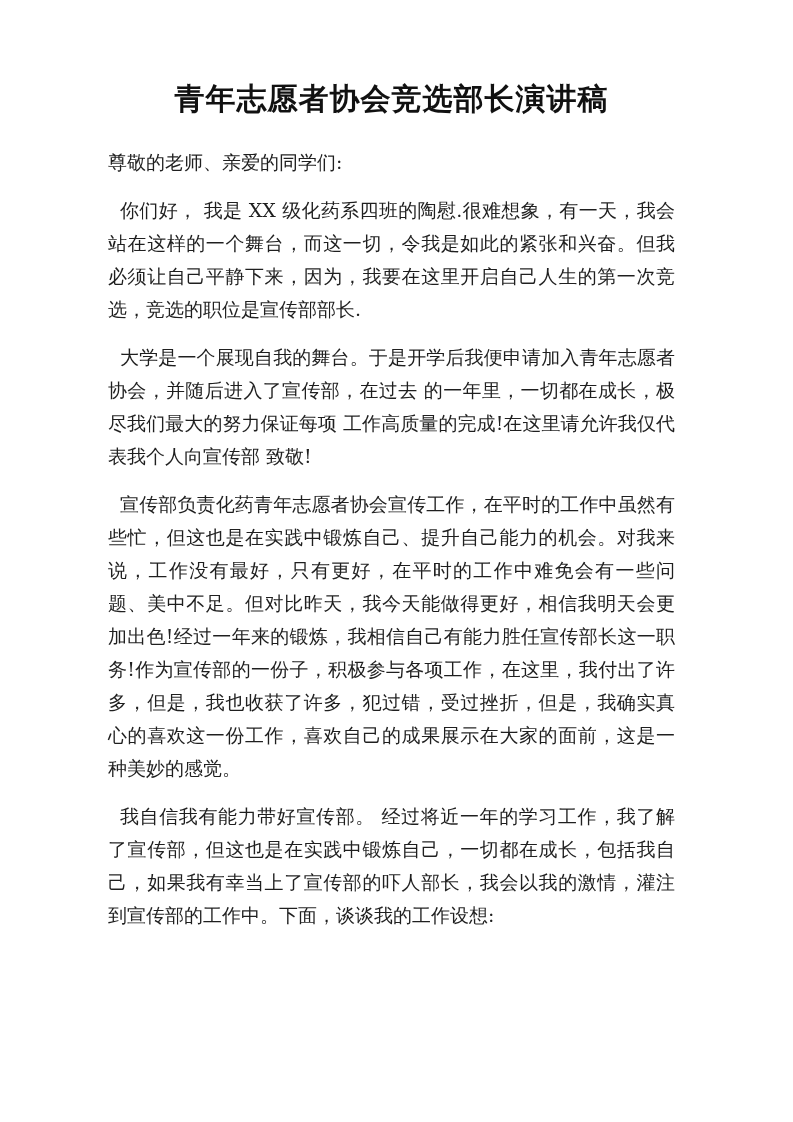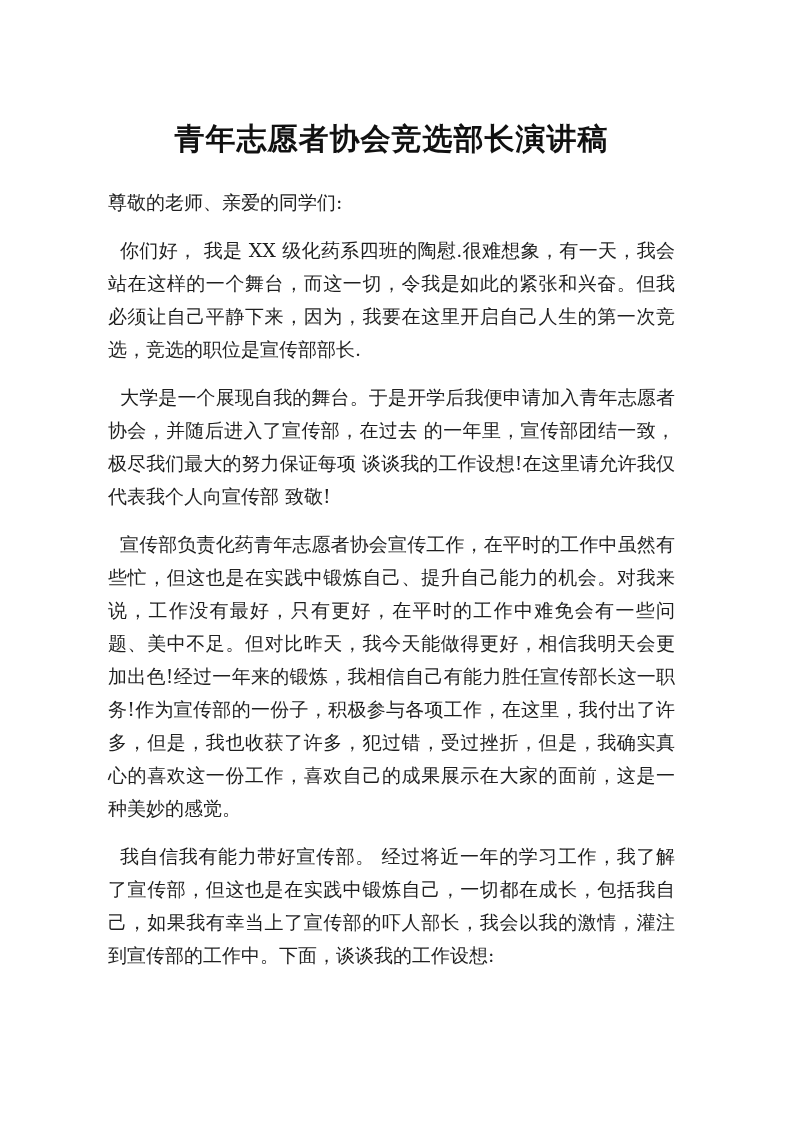--- a/index.html
+++ b/index.html
@@ -13,21 +13,20 @@
     overflow: hidden;
     font-family: "DejaVu Serif", "Liberation Serif", serif;
     color: #1f1f1f;
   }
   .page {
     box-sizing: border-box;
     width: 793px;
     height: 1083px;
     background: #ffffff;
     padding: 80px 118px 40px 108px;
-    margin-top: 40px;
   }
   .doc-title {
     font-size: 30px;
     font-weight: bold;
     text-align: center;
     line-height: 1.25;
     margin: 0 0 28px 0;
     letter-spacing: 1px;
     color: #111111;
   }
@@ -47,18 +46,18 @@
 <body>
 
 <div class="page">
   <h1 class="doc-title">青年志愿者协会竞选部长演讲稿</h1>
 
 
   <p class="para">尊敬的老师、亲爱的同学们:</p>
 
   <p class="para indent">你们好， 我是 XX 级化药系四班的陶慰.很难想象，有一天，我会站在这样的一个舞台，而这一切，令我是如此的紧张和兴奋。但我必须让自己平静下来，因为，我要在这里开启自己人生的第一次竞选，竞选的职位是宣传部部长.</p>
 
-  <p class="para indent">大学是一个展现自我的舞台。于是开学后我便申请加入青年志愿者协会，并随后进入了宣传部，在过去 的一年里，宣传部团结一致，极尽我们最大的努力保证每项 谈谈我的工作设想!在这里请允许我仅代表我个人向宣传部 致敬!</p>
+  <p class="para indent">大学是一个展现自我的舞台。于是开学后我便申请加入青年志愿者协会，并随后进入了宣传部，在过去 的一年里，一切都在成长，极尽我们最大的努力保证每项 工作高质量的完成!在这里请允许我仅代表我个人向宣传部 致敬!</p>
 
   <p class="para indent">宣传部负责化药青年志愿者协会宣传工作，在平时的工作中虽然有些忙，但这也是在实践中锻炼自己、提升自己能力的机会。对我来说，工作没有最好，只有更好，在平时的工作中难免会有一些问题、美中不足。但对比昨天，我今天能做得更好，相信我明天会更加出色!经过一年来的锻炼，我相信自己有能力胜任宣传部长这一职务!作为宣传部的一份子，积极参与各项工作，在这里，我付出了许多，但是，我也收获了许多，犯过错，受过挫折，但是，我确实真心的喜欢这一份工作，喜欢自己的成果展示在大家的面前，这是一种美妙的感觉。</p>
 
   <p class="para indent">我自信我有能力带好宣传部。 经过将近一年的学习工作，我了解了宣传部，但这也是在实践中锻炼自己，一切都在成长，包括我自己，如果我有幸当上了宣传部的吓人部长，我会以我的激情，灌注到宣传部的工作中。下面，谈谈我的工作设想:</p>
 </div>
 
 </body></html>

